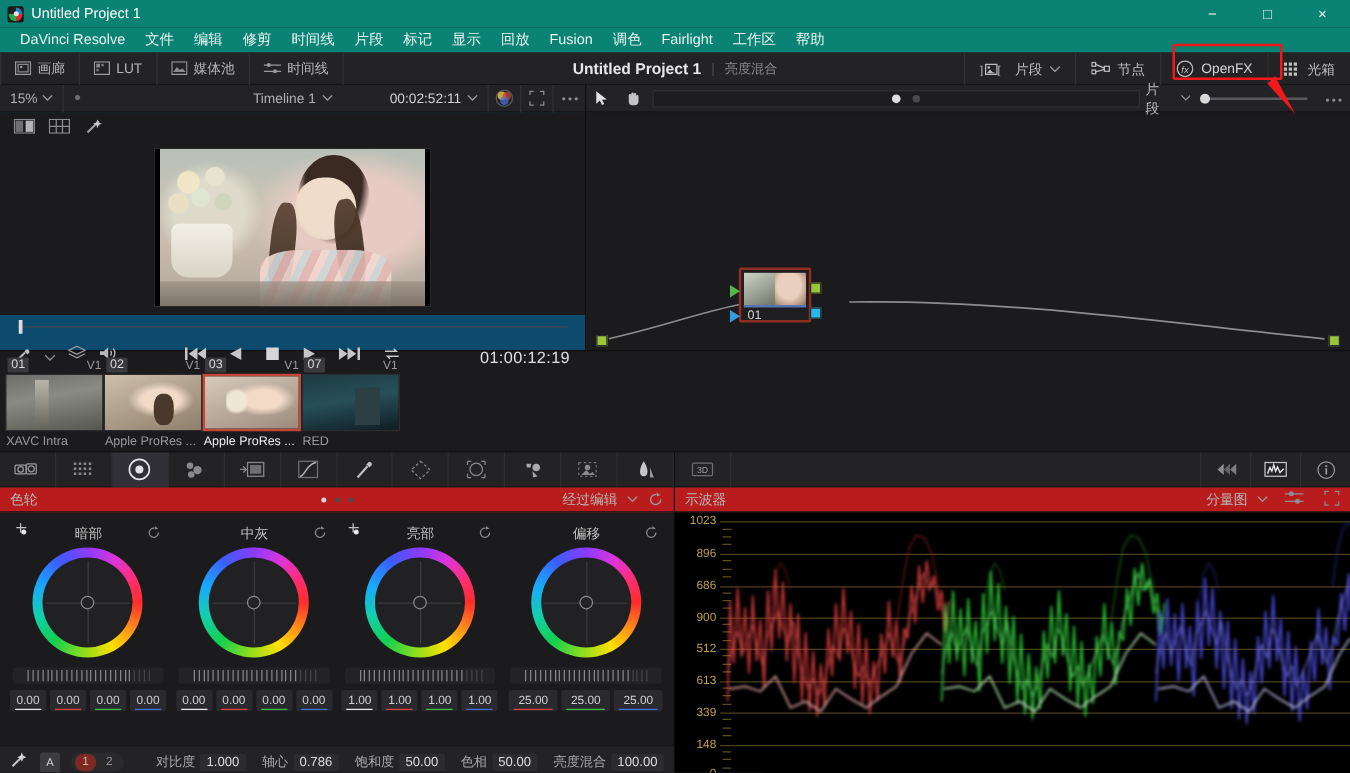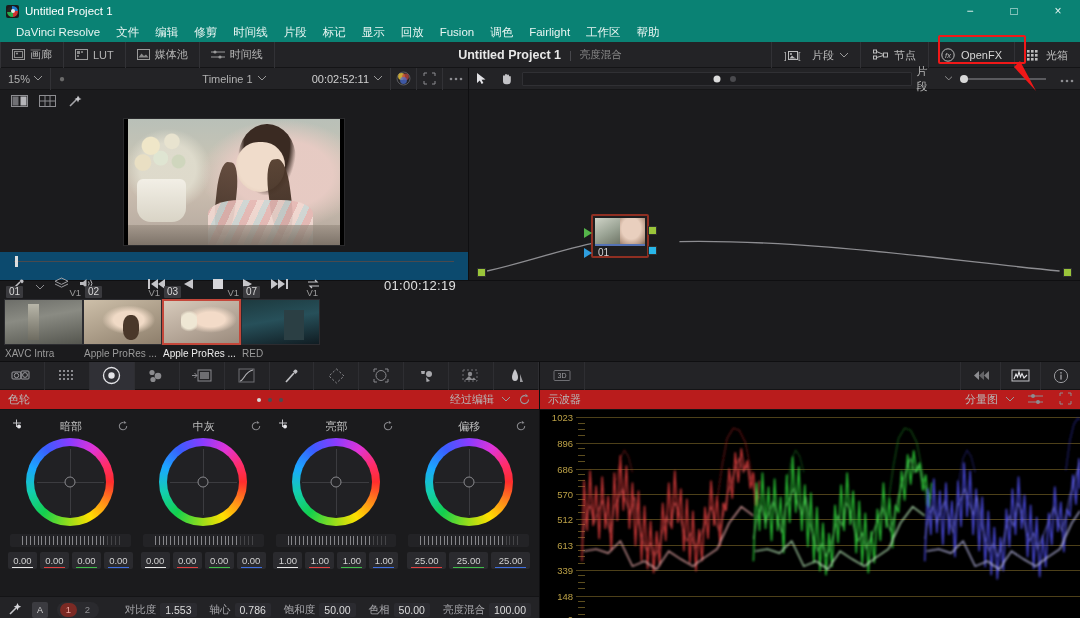--- a/index.html
+++ b/index.html
@@ -1076,21 +1076,21 @@
             </svg>
         </span>
         <span class="sb-btn">A</span>
         <span class="sb-pages">
           <span class="sb-pg on">1</span>
           <span class="sb-pg">2</span>
         </span>
         <span style="flex:1"></span>
         <span class="sb-field">
           <span class="lb">对比度</span>
-          <span class="bx">1.553</span>
+          <span class="bx">1.000</span>
         </span>
         <span class="sb-field">
           <span class="lb">轴心</span>
           <span class="bx">0.786</span>
         </span>
         <span class="sb-field">
           <span class="lb">饱和度</span>
           <span class="bx">50.00</span>
         </span>
         <span class="sb-field">
@@ -1166,21 +1166,21 @@
               </svg>
           </span>
         </span>
       </div>
 
       <div class="scope-area">
         <div class="axis">
           <span class="lbl" style="top:3.5%">1023</span>
           <span class="lbl" style="top:15.6%">896</span>
           <span class="lbl" style="top:27.6%">686</span>
-          <span class="lbl" style="top:39.6%">570</span>
+          <span class="lbl" style="top:39.6%">900</span>
           <span class="lbl" style="top:51.6%">512</span>
           <span class="lbl" style="top:63.6%">613</span>
           <span class="lbl" style="top:75.6%">339</span>
           <span class="lbl" style="top:87.6%">148</span>
           <span class="lbl" style="top:98.5%">0</span>
         </div>
         <div class="grid">
           <span class="gl" style="top:3.5%"></span>
             <span class="gl" style="top:15.6%"></span>
           <span class="gl" style="top:27.6%"></span>

